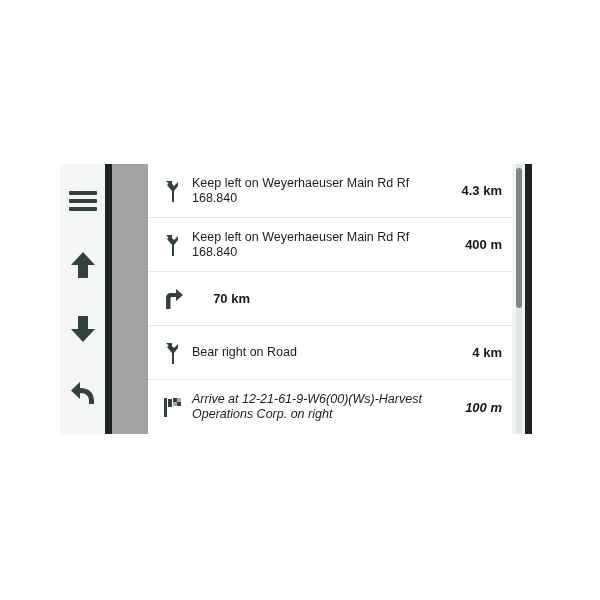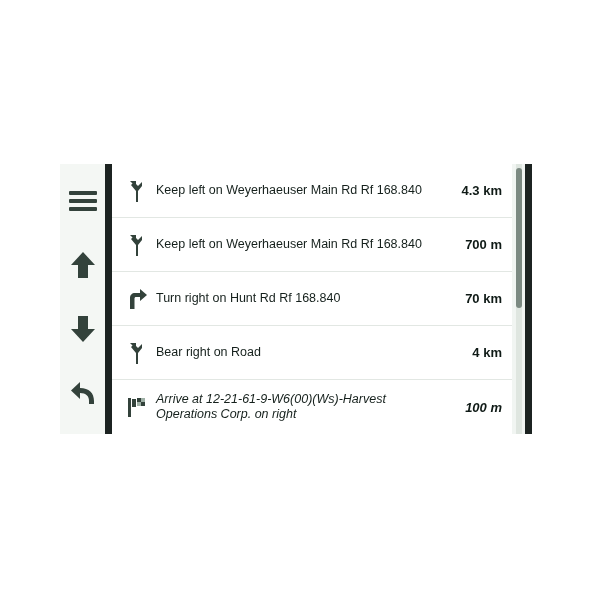--- a/index.html
+++ b/index.html
@@ -85,20 +85,21 @@
     height: 100%;
     background: #1c2321;
   }
 
   
   .list {
     flex: 1 1 auto;
     background: #a3a3a3;
     overflow: hidden;
     position: relative;
+    padding-left: 36px;
   }
   .row {
     display: flex;
     align-items: center;
     min-height: 54px;
     box-sizing: border-box;
     padding: 4px 10px 4px 6px;
     border-bottom: 1px solid #e2e7e3;
     background: #ffffff;
   }
@@ -183,30 +184,29 @@
     </div>
 
     <div class="row">
       <div class="row-icon">
         <svg width="22" height="24" viewBox="0 0 22 24">
           <path d="M12 23 L12 12 L16 7 L16 3 L12 7 L8 3 L5 6 L10 12 L10 23 Z" fill="#33423b"></path>
           <path d="M4 2 L10 2 L10 8 Z" fill="#33423b"></path>
         </svg>
       </div>
       <div class="row-text">Keep left on Weyerhaeuser Main Rd Rf 168.840</div>
-      <div class="row-dist">700 m</div>
+      <div class="row-dist">400 m</div>
     </div>
 
     <div class="row">
       <div class="row-icon">
         <svg width="22" height="22" viewBox="0 0 22 22">
           <path d="M4 21 L4 10 C4 7 6 5 9 5 L14 5 L14 1 L21 7 L14 13 L14 9 L10 9 C9 9 8.5 9.6 8.5 10.5 L8.5 21 Z" fill="#33423b"></path>
         </svg>
       </div>
-      <div class="row-text">Turn right on Hunt Rd Rf 168.840</div>
       <div class="row-dist">70 km</div>
     </div>
 
     <div class="row">
       <div class="row-icon">
         <svg width="22" height="24" viewBox="0 0 22 24">
           <path d="M12 23 L12 12 L16 7 L16 3 L12 7 L8 3 L5 6 L10 12 L10 23 Z" fill="#33423b"></path>
           <path d="M4 2 L10 2 L10 8 Z" fill="#33423b"></path>
         </svg>
       </div>

